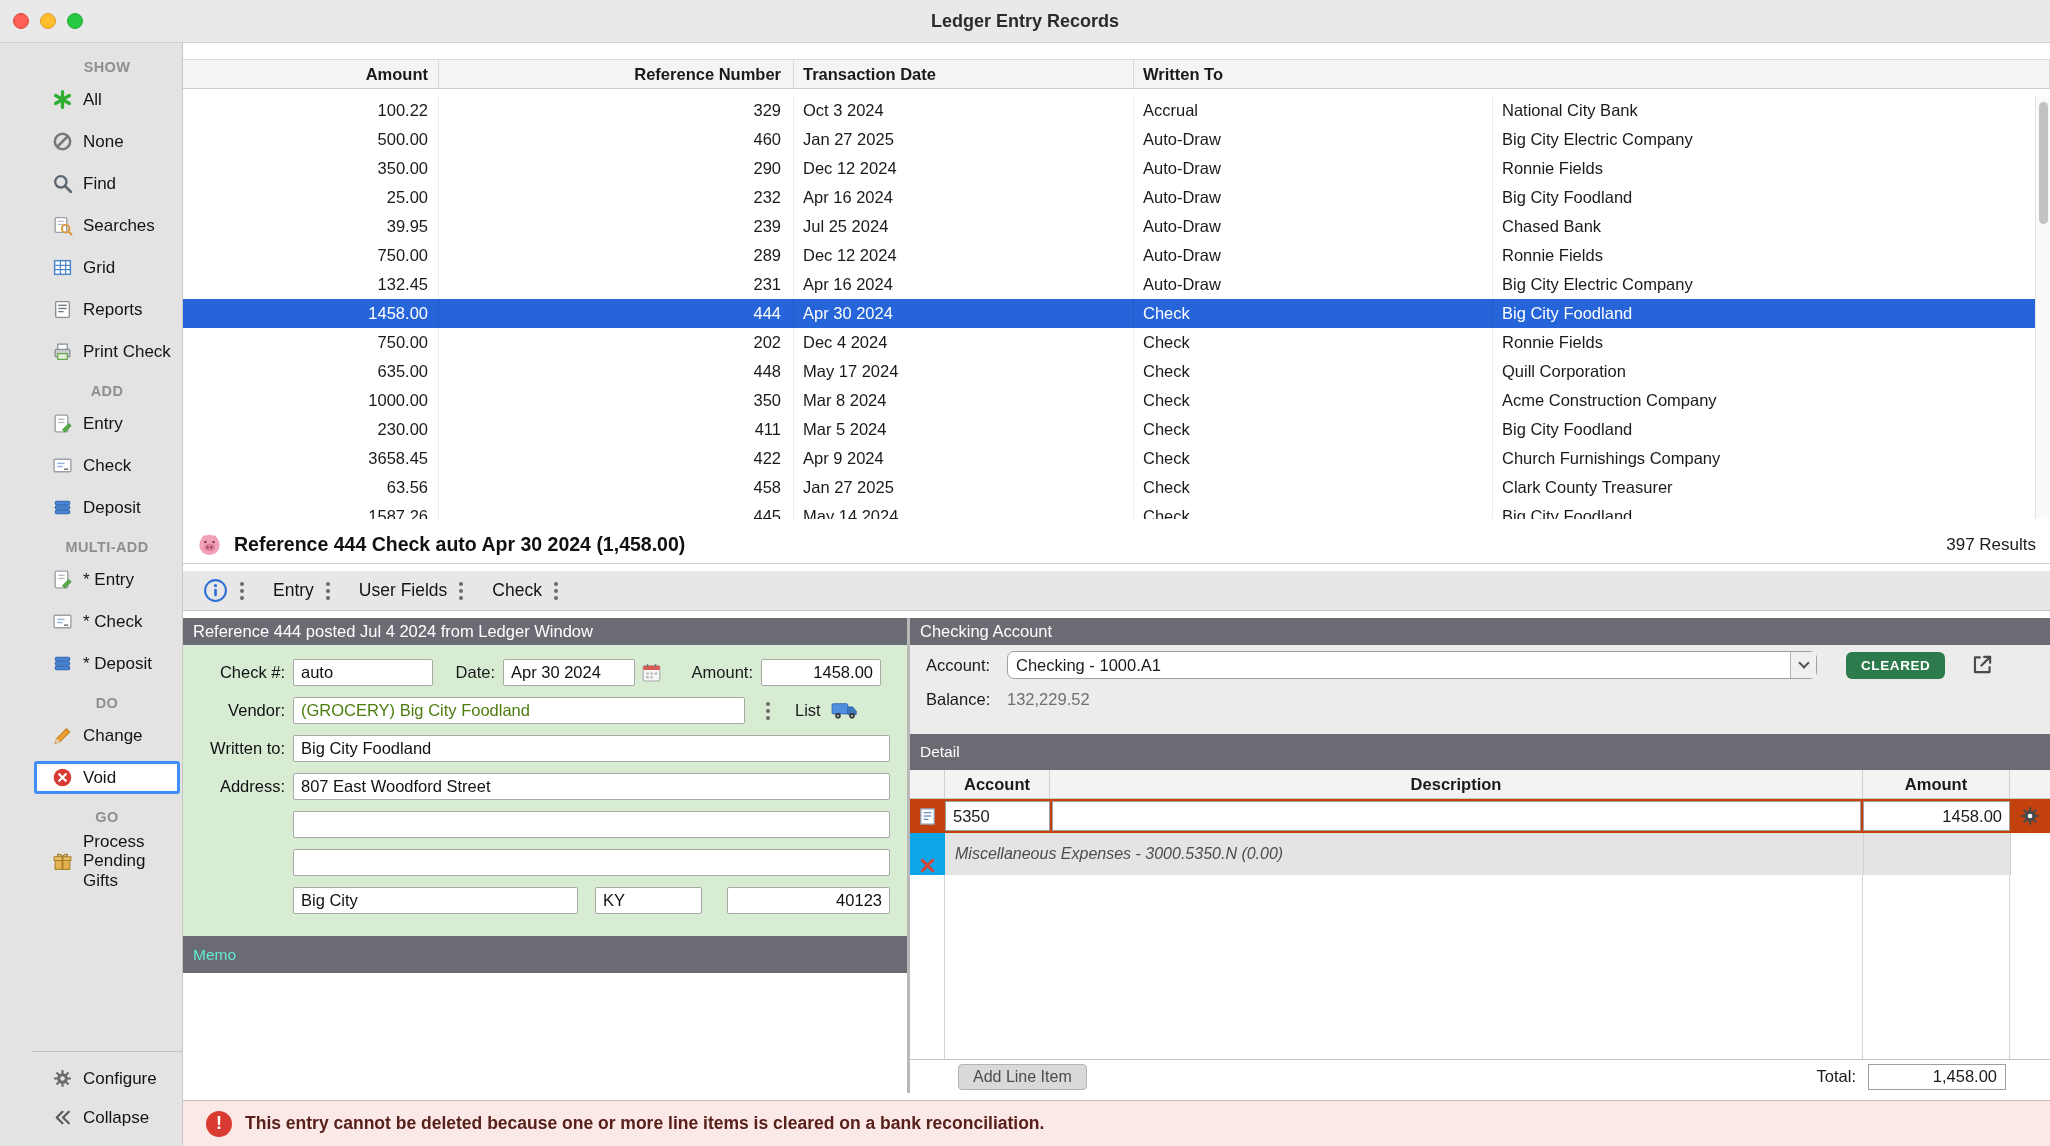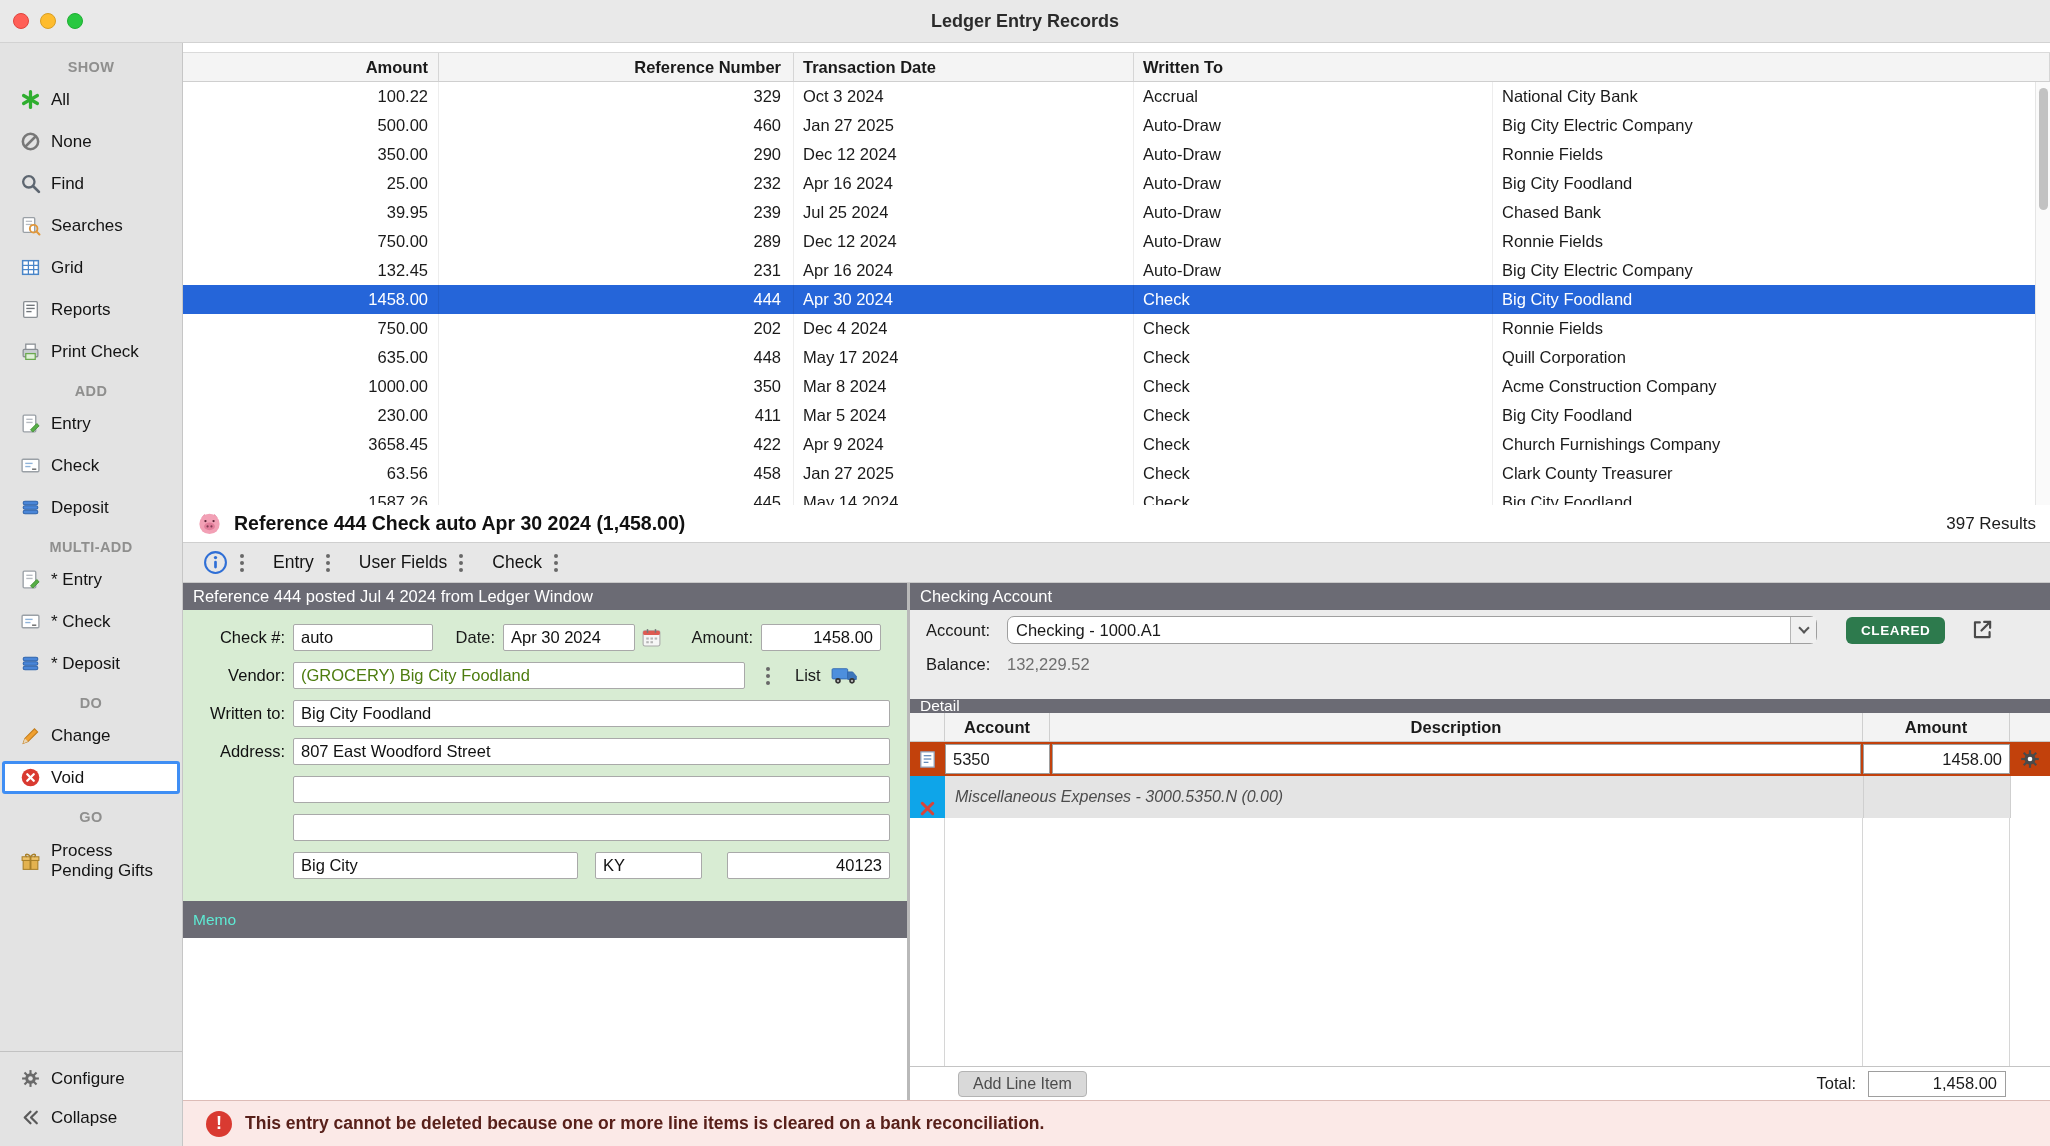--- a/index.html
+++ b/index.html
@@ -13,33 +13,33 @@
   .light { width:16px; height:16px; border-radius:50%; }
   .light.red { background:#ff5f57; border:1px solid #e0443e; }
   .light.yellow { background:#febc2e; border:1px solid #d89e24; }
   .light.green { background:#28c840; border:1px solid #1faf34; }
   .win-title { position:absolute; left:0; right:0; text-align:center; font-weight:bold; font-size:18px; color:#2b2b2b; pointer-events:none; }
 
   
   .main { flex:1; display:flex; min-height:0; }
 
   
-  .sidebar { width:183px; background:#e3e3e3; border-right:1px solid #c6c6c6; display:flex; flex-direction:column; padding-top:10px; flex-shrink:0; }
+  .sidebar { width:183px; background:#e3e3e3; border-right:1px solid #c6c6c6; display:flex; flex-direction:column; padding-top:10px; flex-shrink:0;padding-left:32px; }
   .sb-title { text-align:center; color:#8f8f8e; font-weight:bold; font-size:14.5px; letter-spacing:.4px; margin:6px 0 8px; }
   .sb-item { display:flex; align-items:center; gap:10px; height:33px; margin:0 2px 9px 2px; padding-left:18px; cursor:default; }
   .sb-item .ic { width:21px; height:21px; flex-shrink:0; display:flex; }
   .sb-item .lbl { font-size:17px; color:#141414; line-height:1.15; }
   .sb-item.selected { border:3px solid #3f8ef4; background:#fff; border-radius:3px; padding-left:15px; }
   .sb-item.tall { height:56px; align-items:center; }
   .sb-item.tall .lbl { width:110px; }
   .sb-footer { margin-top:auto; border-top:1px solid #c2c2c2; padding:10px 0 6px; }
   .sb-footer .sb-item { margin-bottom:6px; }
 
   
-  .content { flex:1; display:flex; flex-direction:column; min-width:0; }
+  .content { flex:1; display:flex; flex-direction:column; min-width:0;gap:7px; }
   .top-gap { height:9px; background:#fff; flex-shrink:0; }
 
   
   .thead { height:30px; display:flex; background:#f4f4f4; border-top:1px solid #dadada; border-bottom:1px solid #cfcfcf; font-weight:bold; font-size:16.5px; flex-shrink:0; }
   .th { display:flex; align-items:center; border-right:1px solid #d6d6d6; }
   .tbody { height:423px; position:relative; overflow:hidden; flex-shrink:0; background:#fff; }
   .trow { height:29px; display:flex; align-items:stretch; font-size:16.5px; background:#fff; }
   .td { display:flex; align-items:center; border-right:1px solid rgba(0,0,0,0.07); overflow:hidden; white-space:nowrap; }
   .c-amount { width:256px; justify-content:flex-end; padding-right:10px; }
   .c-ref    { width:355px; justify-content:flex-end; padding-right:12px; }
@@ -625,21 +625,21 @@
                     <path d="M10 5 H5.5 V18.5 H19 V14"></path>
                     <path d="M14 4.5 H19.5 V10"></path>
                     <line x1="19.5" y1="4.5" x2="11.5" y2="12.5"></line>
                   </svg></span>
             </div>
             <div class="balance-row">
               <span class="acct-lbl">Balance:</span>
               <span class="balance-val">132,229.52</span>
             </div>
           </div>
-          <div class="bar-dark" style="height:14px; font-size:15.5px;">Detail</div>
+          <div class="bar-dark" style="height:36px; font-size:15.5px;">Detail</div>
 
           <div class="dg-head">
             <div class="col-gut"></div>
             <div class="col-acct">Account</div>
             <div class="col-desc">Description</div>
             <div class="col-amt">Amount</div>
             <div class="col-gear"></div>
           </div>
 
           <div class="dg-row1">

